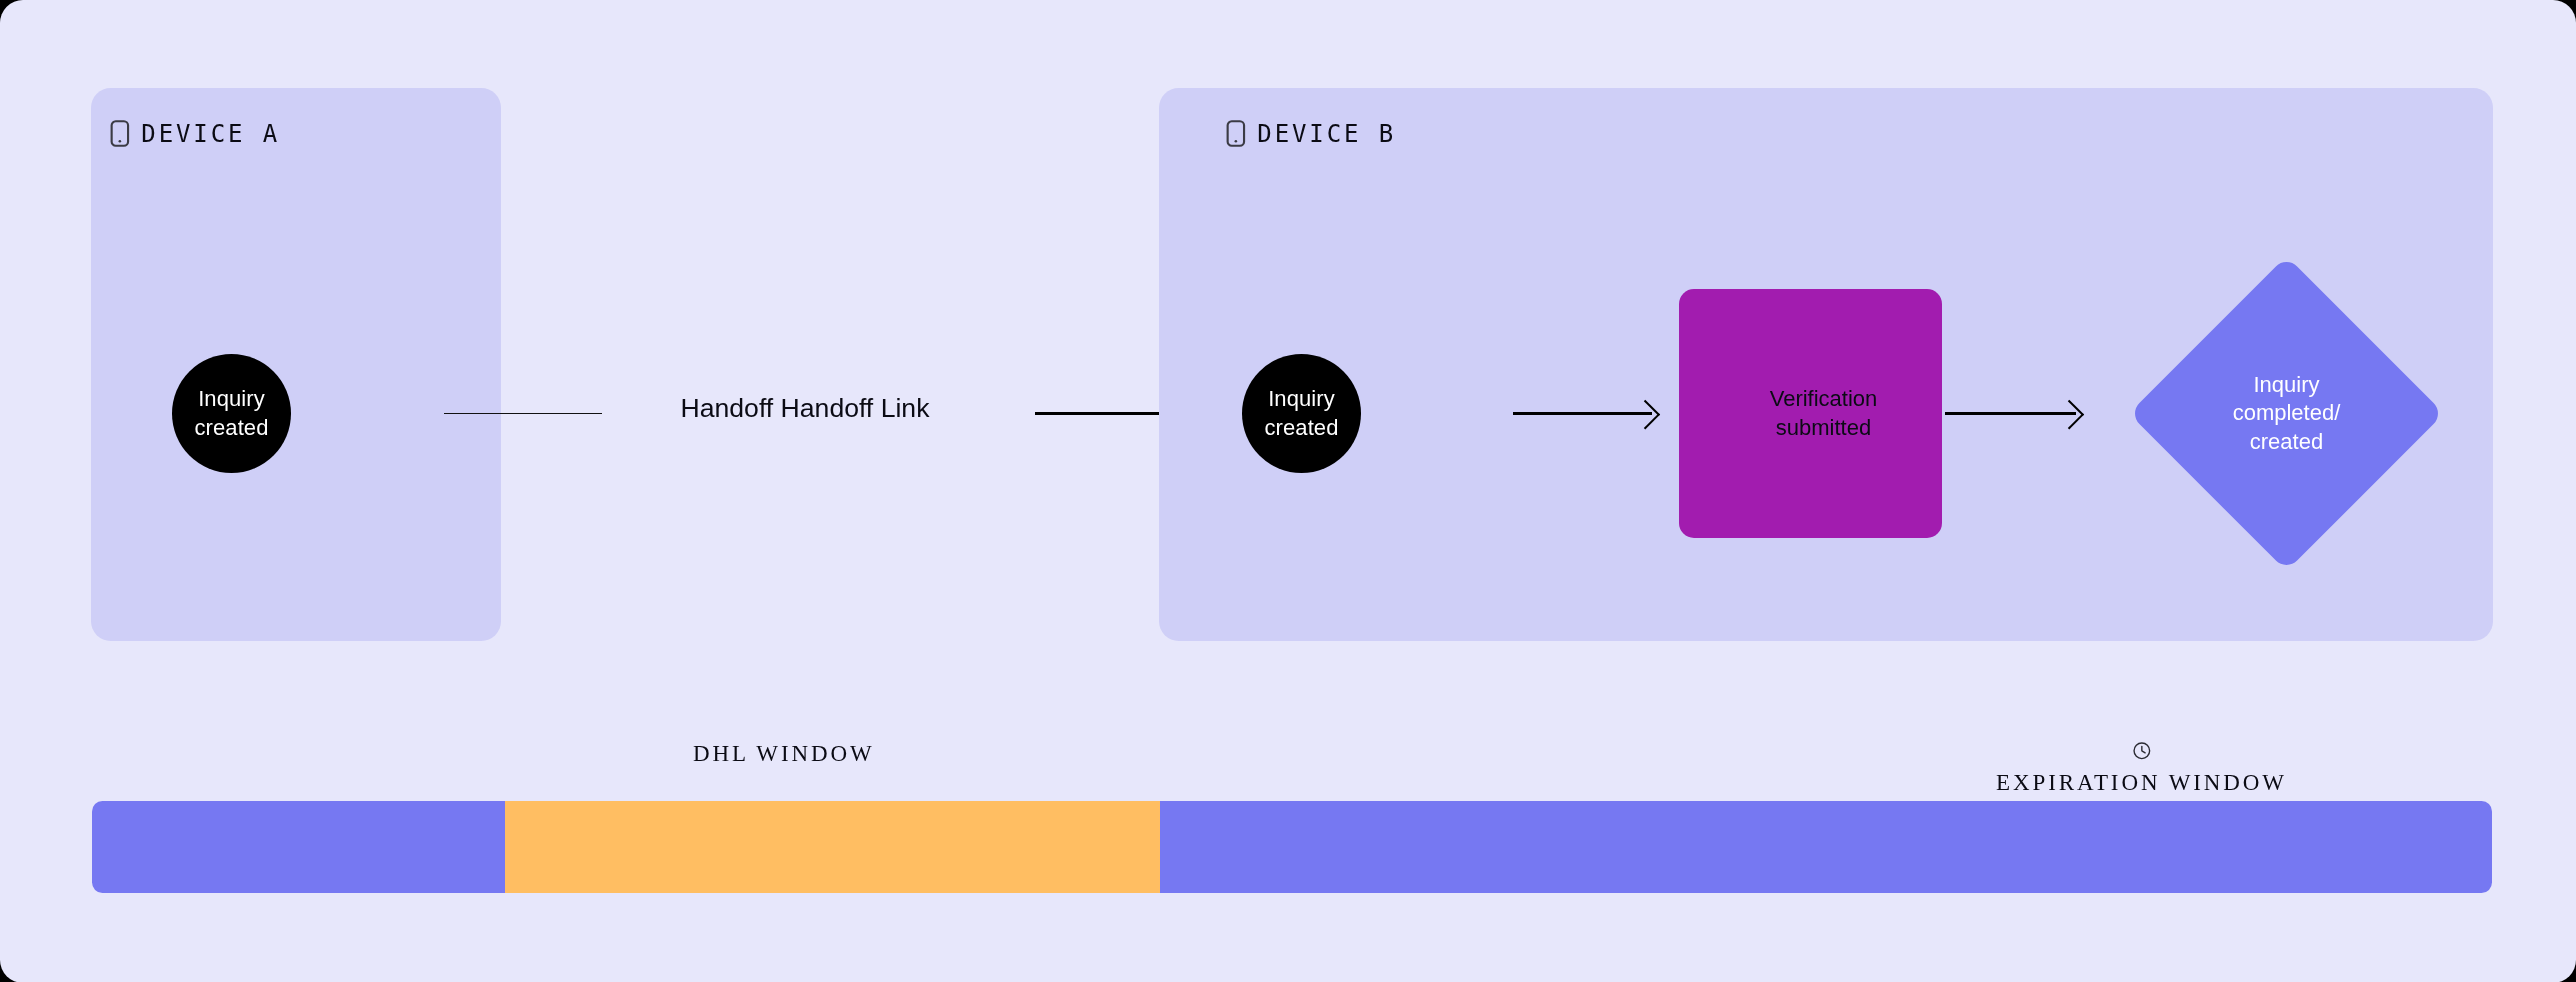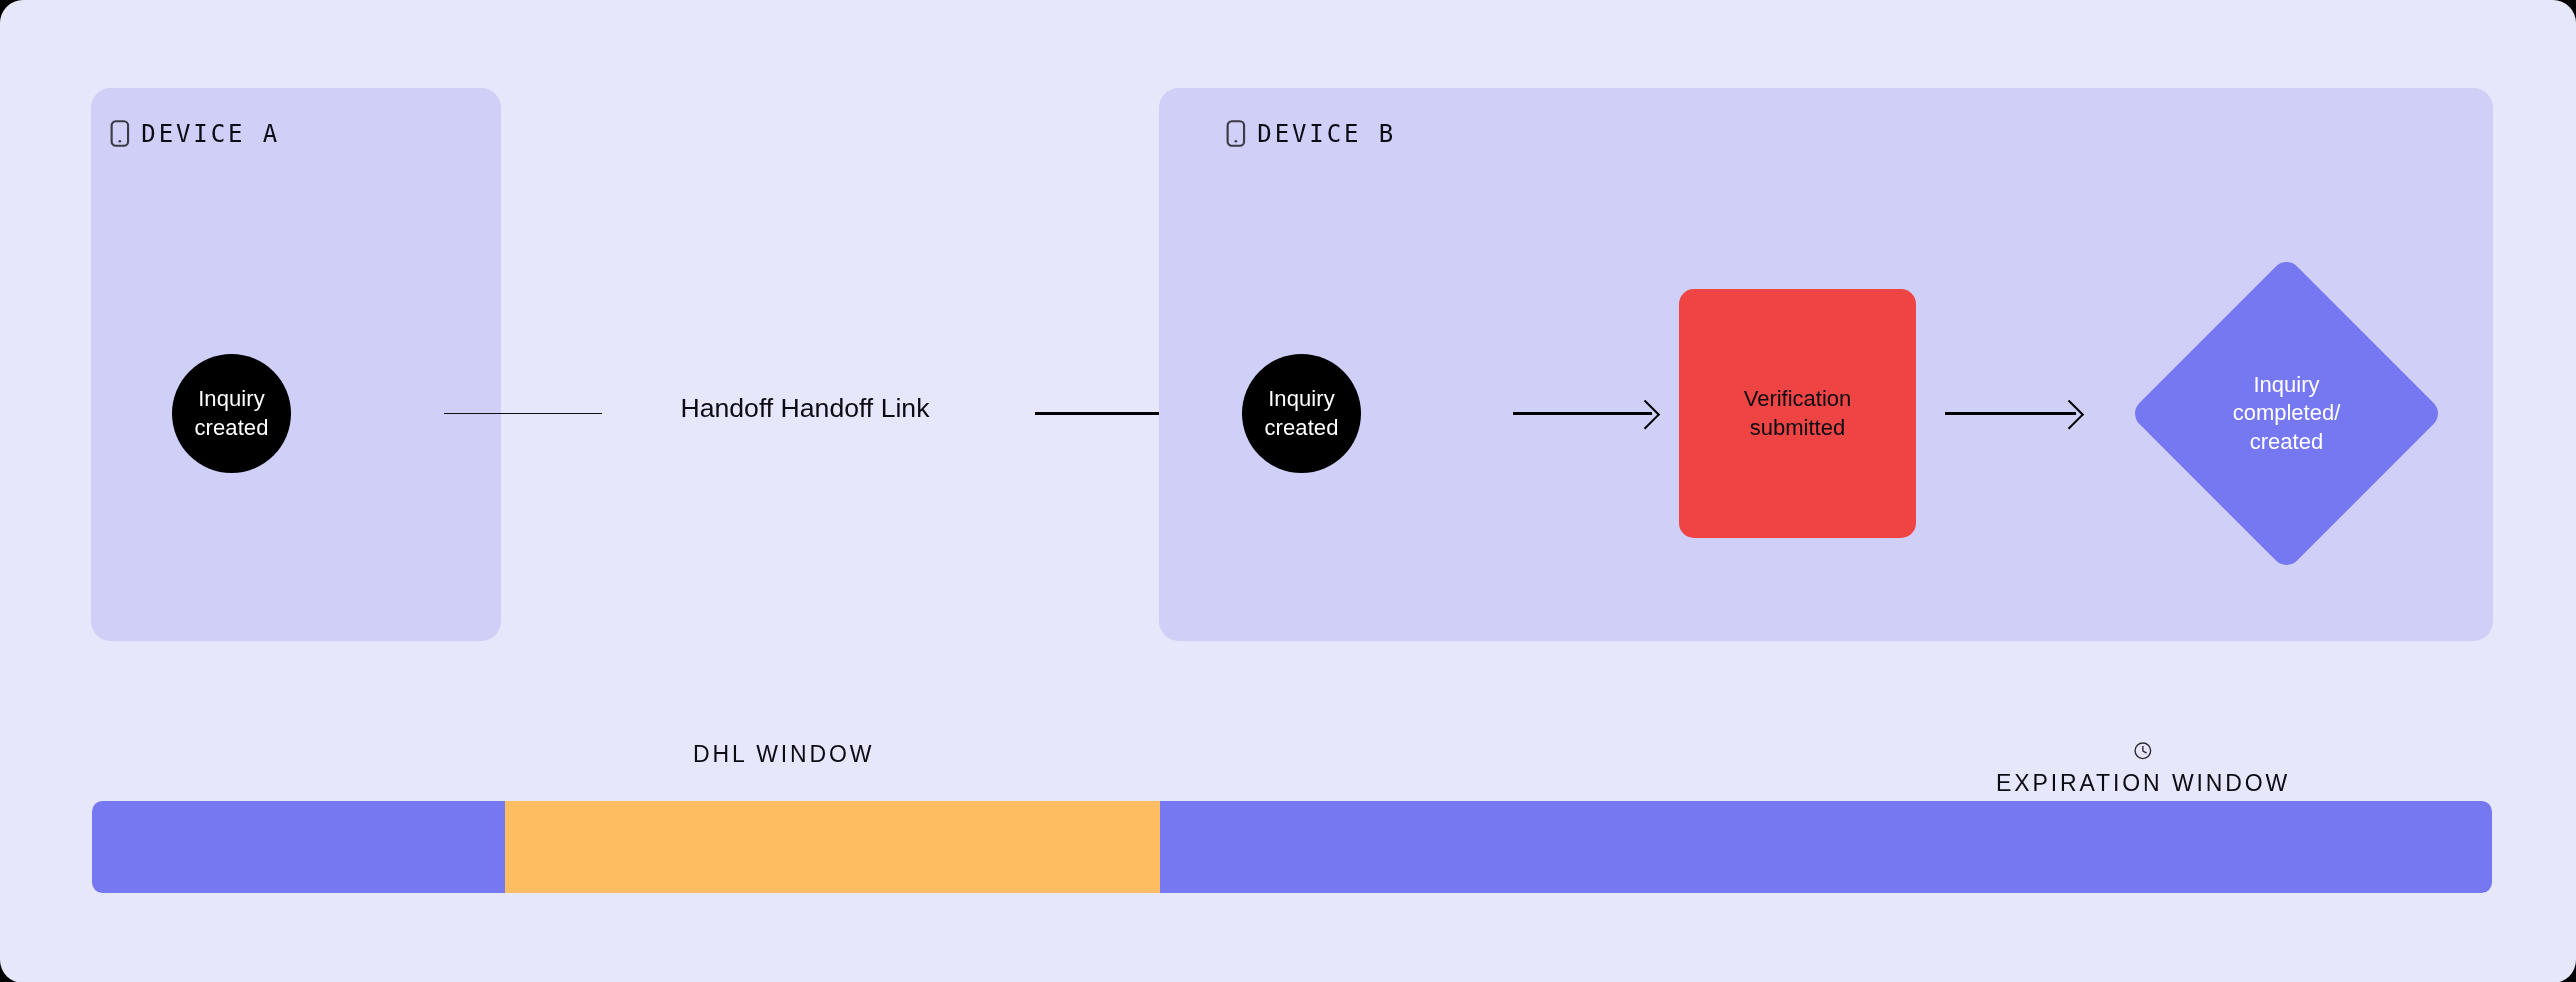--- a/index.html
+++ b/index.html
@@ -81,21 +81,21 @@
   #arrow-b1 .shaft{ width:139px; }
   #arrow-b1 .head{ left:122px; }
 
   #arrow-b2{ left:1945px; top:400px; width:141px; }
   #arrow-b2 .shaft{ width:131px; }
   #arrow-b2 .head{ left:114px; }
 
   
   .timeline-label{
     position:absolute;
-    font-family:Liberation Sans, sans-serif;
+    font-family:Liberation Serif, serif;
     font-size:23px; letter-spacing:2.9px; color:#0b0b14; white-space:nowrap;
     display:flex; align-items:center; gap:9.2px;text-align:right;
   }
   #label-dhl{ left:693px; top:741px; }
   #label-expiration{ left:1996px; top:741px;flex-direction:column; }
   .clock-icon{ width:19.7px; height:19.7px; display:block; }
 
   #timeline-bar{
     position:absolute; left:92px; top:801px; width:2400px; height:92px;
     border-radius:10.4px; overflow:hidden; display:flex;
@@ -148,21 +148,21 @@
       <span>Inquiry</span><br>
       <span>created</span>
     </span>
   </div>
 
   <div id="arrow-b1" class="arrow">
     <span class="shaft"></span>
     <span class="head"></span>
   </div>
 
-  <div class="node-rect" style="background: #ef4444; color: rgb(11, 11, 20);">
+  <div class="node-rect" style="background: #a21caf; color: rgb(11, 11, 20); padding-left: 26px;">
     <span>
       <span>Verification</span><br>
       <span>submitted</span>
     </span>
   </div>
 
   <div id="arrow-b2" class="arrow">
     <span class="shaft"></span>
     <span class="head"></span>
   </div>

